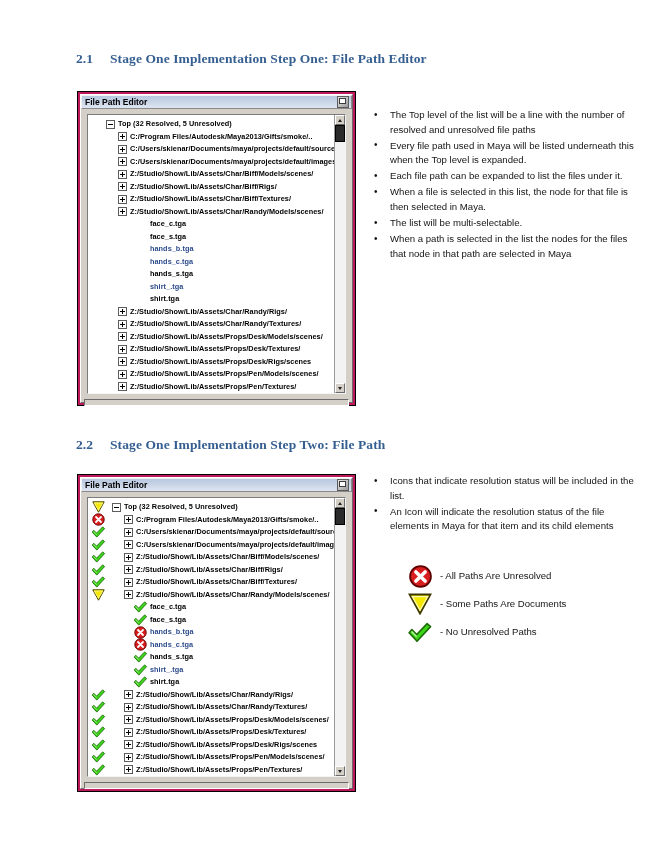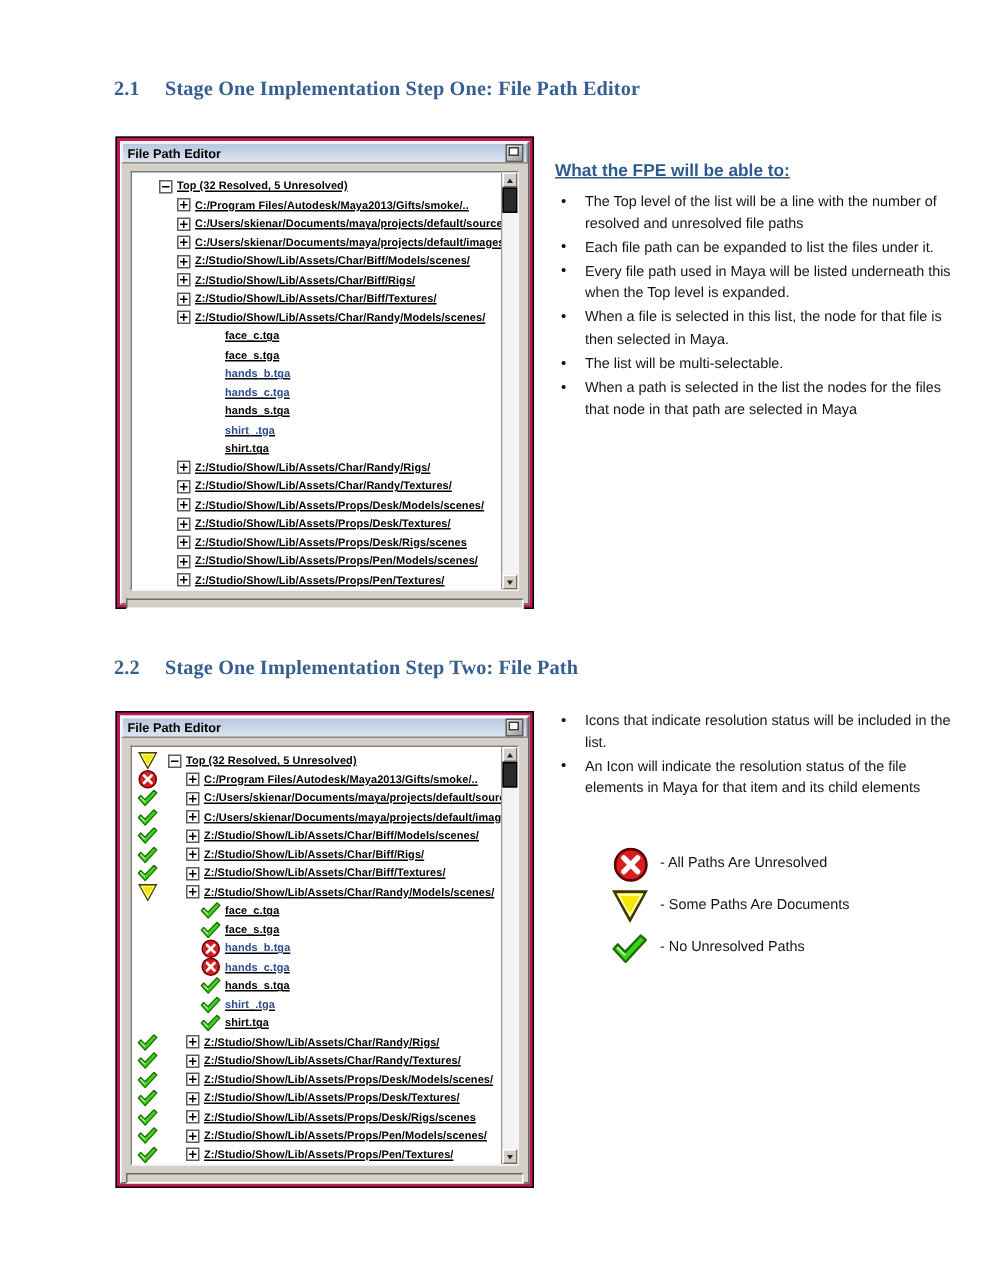--- a/index.html
+++ b/index.html
@@ -109,21 +109,20 @@
     padding: 3px 0 0 0;
   }
 
   
   .tree-row {
     display: flex;
     align-items: center;
     height: 12.5px;
     white-space: nowrap;
     position: relative;
-    text-decoration: underline;
   }
   .status-slot {
     width: 20px;
     flex: none;
     display: flex;
     align-items: center;
     justify-content: center;
     height: 12.5px;
   }
   .status-slot svg { display: block; }
@@ -436,25 +435,24 @@
           </div>
           <div class="vs-btn down"></div>
         </div>
       </div>
     </div>
     <div class="fpe-statusbar"></div>
   </div>
 </div>
 
 <div class="right-col" style="left:370px; top:108px; width:268px;">
-  <div class="rc-heading">What the FPE will be able to:</div>
   <ul class="bullets" id="bullets1">
       <li>The Top level of the list will be a line with the number of resolved and unresolved file paths</li>
+      <li>Every file path used in Maya will be listed underneath this when the Top level is expanded.</li>
       <li>Each file path can be expanded to list the files under it.</li>
-      <li>Every file path used in Maya will be listed underneath this when the Top level is expanded.</li>
       <li>When a file is selected in this list, the node for that file is then selected in Maya.</li>
       <li>The list will be multi-selectable.</li>
       <li>When a path is selected in the list the nodes for the files that node in that path are selected in Maya</li>
     </ul>
 </div>
 
 <div class="section-heading" style="left:76px; top:437px;">
   <span class="num">2.2</span><span>Stage One Implementation Step Two: File Path</span>
 </div>
 

